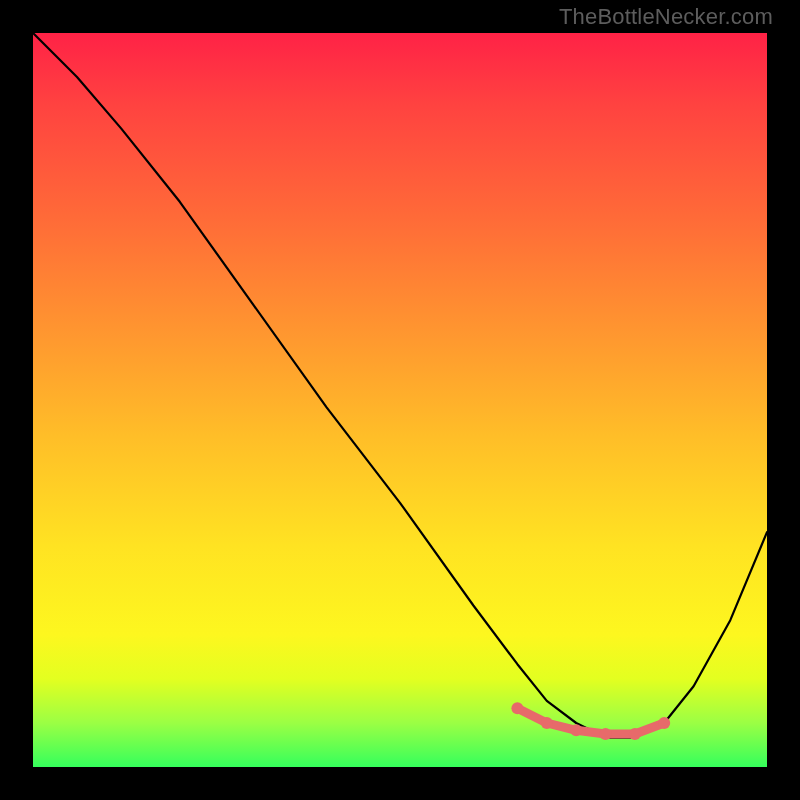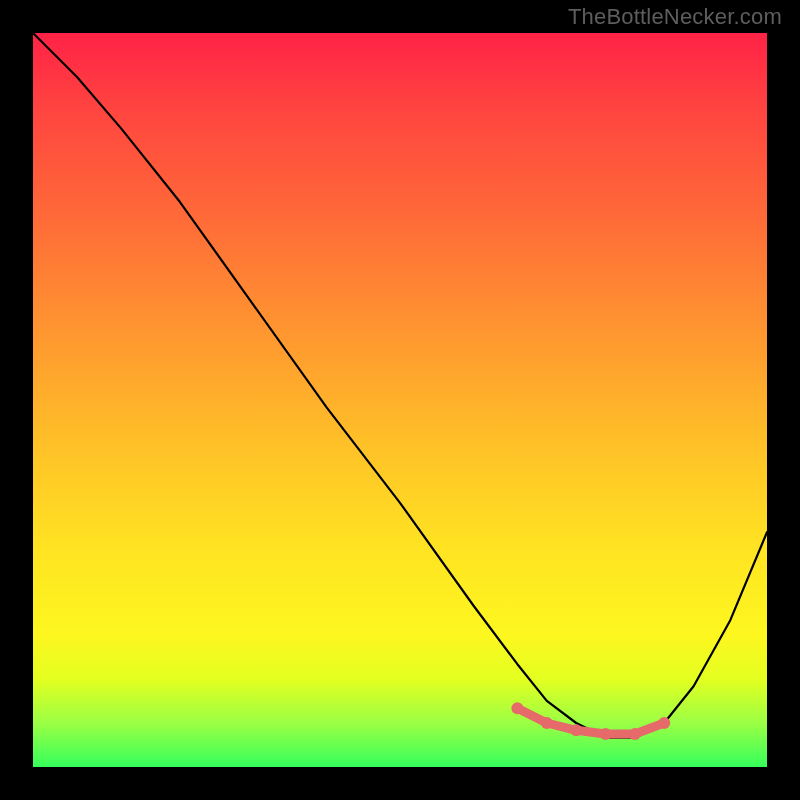--- a/index.html
+++ b/index.html
@@ -13,21 +13,21 @@
   }
   .outer {
     position: relative;
     width: 800px;
     height: 800px;
     background: #000;
   }
   .watermark {
     position: absolute;
     top: 4px;
-    right: 18px;
+    right: 27px;
     color: #5d5d5d;
     font-size: 22px;
     font-weight: 500;
     letter-spacing: 0.2px;
     z-index: 20;
   }
   .plot-area {
     position: absolute;
     left: 33px;
     top: 33px;

